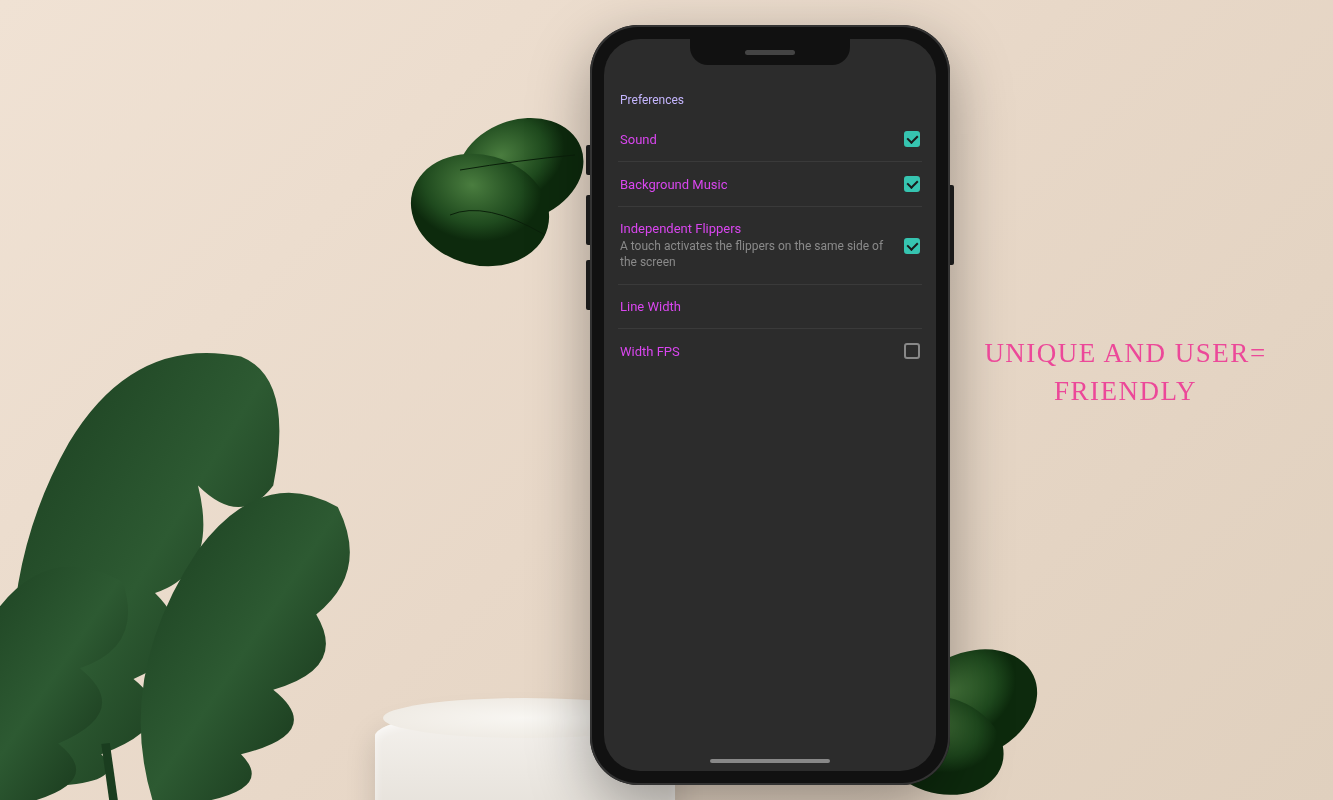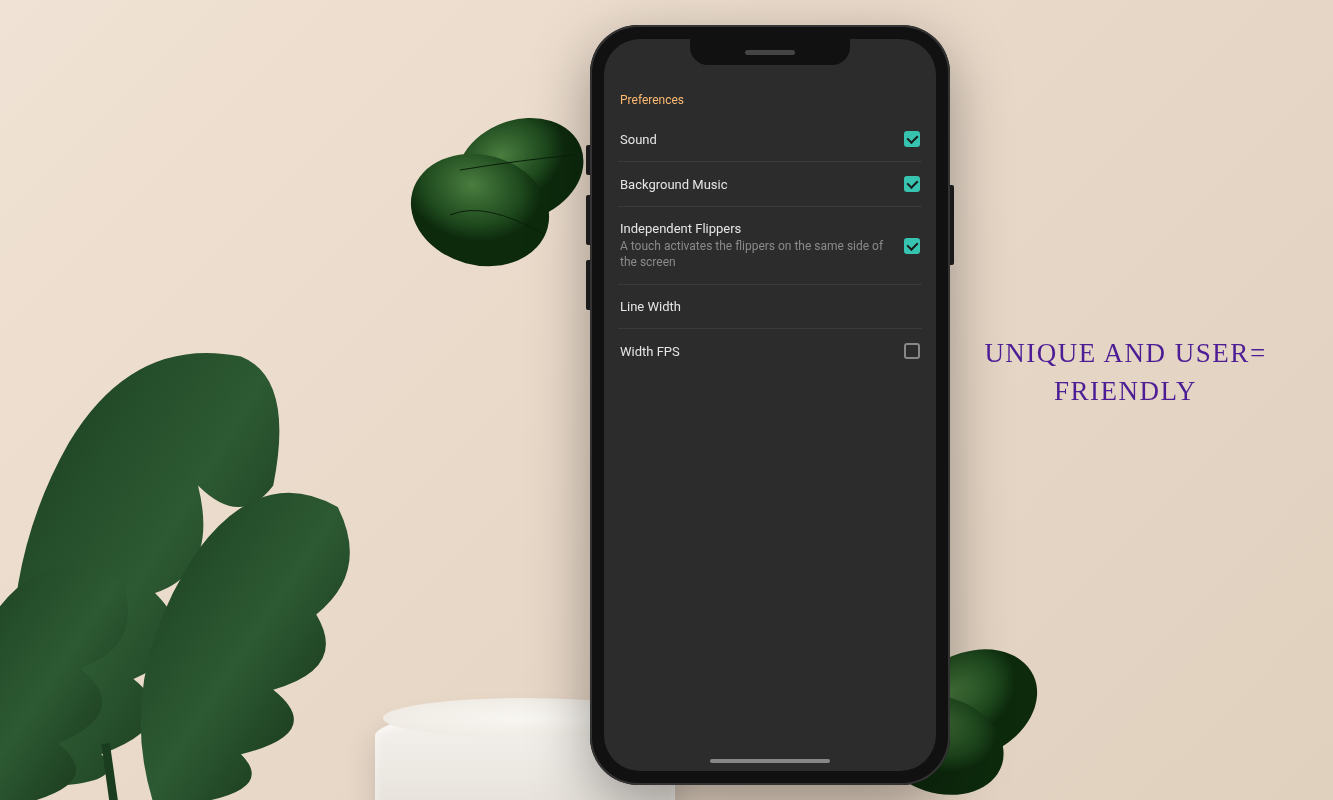--- a/index.html
+++ b/index.html
@@ -82,35 +82,35 @@
     background: #888;
     border-radius: 2px;
   }
 
   .prefs {
     padding: 48px 14px 0 14px;
     color: #e0e0e0;
     font-size: 12px;
   }
   .prefs-header {
-    color: #fdba74;
+    color: #c4b5fd;
     font-size: 12px;
     padding: 6px 2px 10px 2px;
   }
   .pref-row {
     display: flex;
     align-items: center;
     justify-content: space-between;
     padding: 14px 2px;
     border-bottom: 1px solid #3a3a3a;
     cursor: pointer;
   }
   .pref-row:last-child { border-bottom: none; }
   .pref-text { flex: 1; padding-right: 10px; }
-  .pref-title { font-size: 13px; color: #e5e5e5; }
+  .pref-title { font-size: 13px; color: #d946ef; }
   .pref-sub { font-size: 12px; color: #8a8a8a; margin-top: 3px; line-height: 1.3; }
   .checkbox {
     width: 16px;
     height: 16px;
     border: 2px solid #888;
     border-radius: 3px;
     flex-shrink: 0;
     position: relative;
   }
   .checkbox.checked {
@@ -132,21 +132,21 @@
   
   .tagline {
     position: absolute;
     right: 40px;
     top: 335px;
     width: 335px;
     text-align: center;
     font-family: Georgia, "Times New Roman", serif;
     font-size: 27px;
     letter-spacing: 1.5px;
-    color: #4c1d95;
+    color: #ec4899;
     line-height: 1.4;
   }
 
   
   .leaf {
     position: absolute;
     pointer-events: none;
   }
   .leaf svg { width: 100%; height: 100%; }
 

